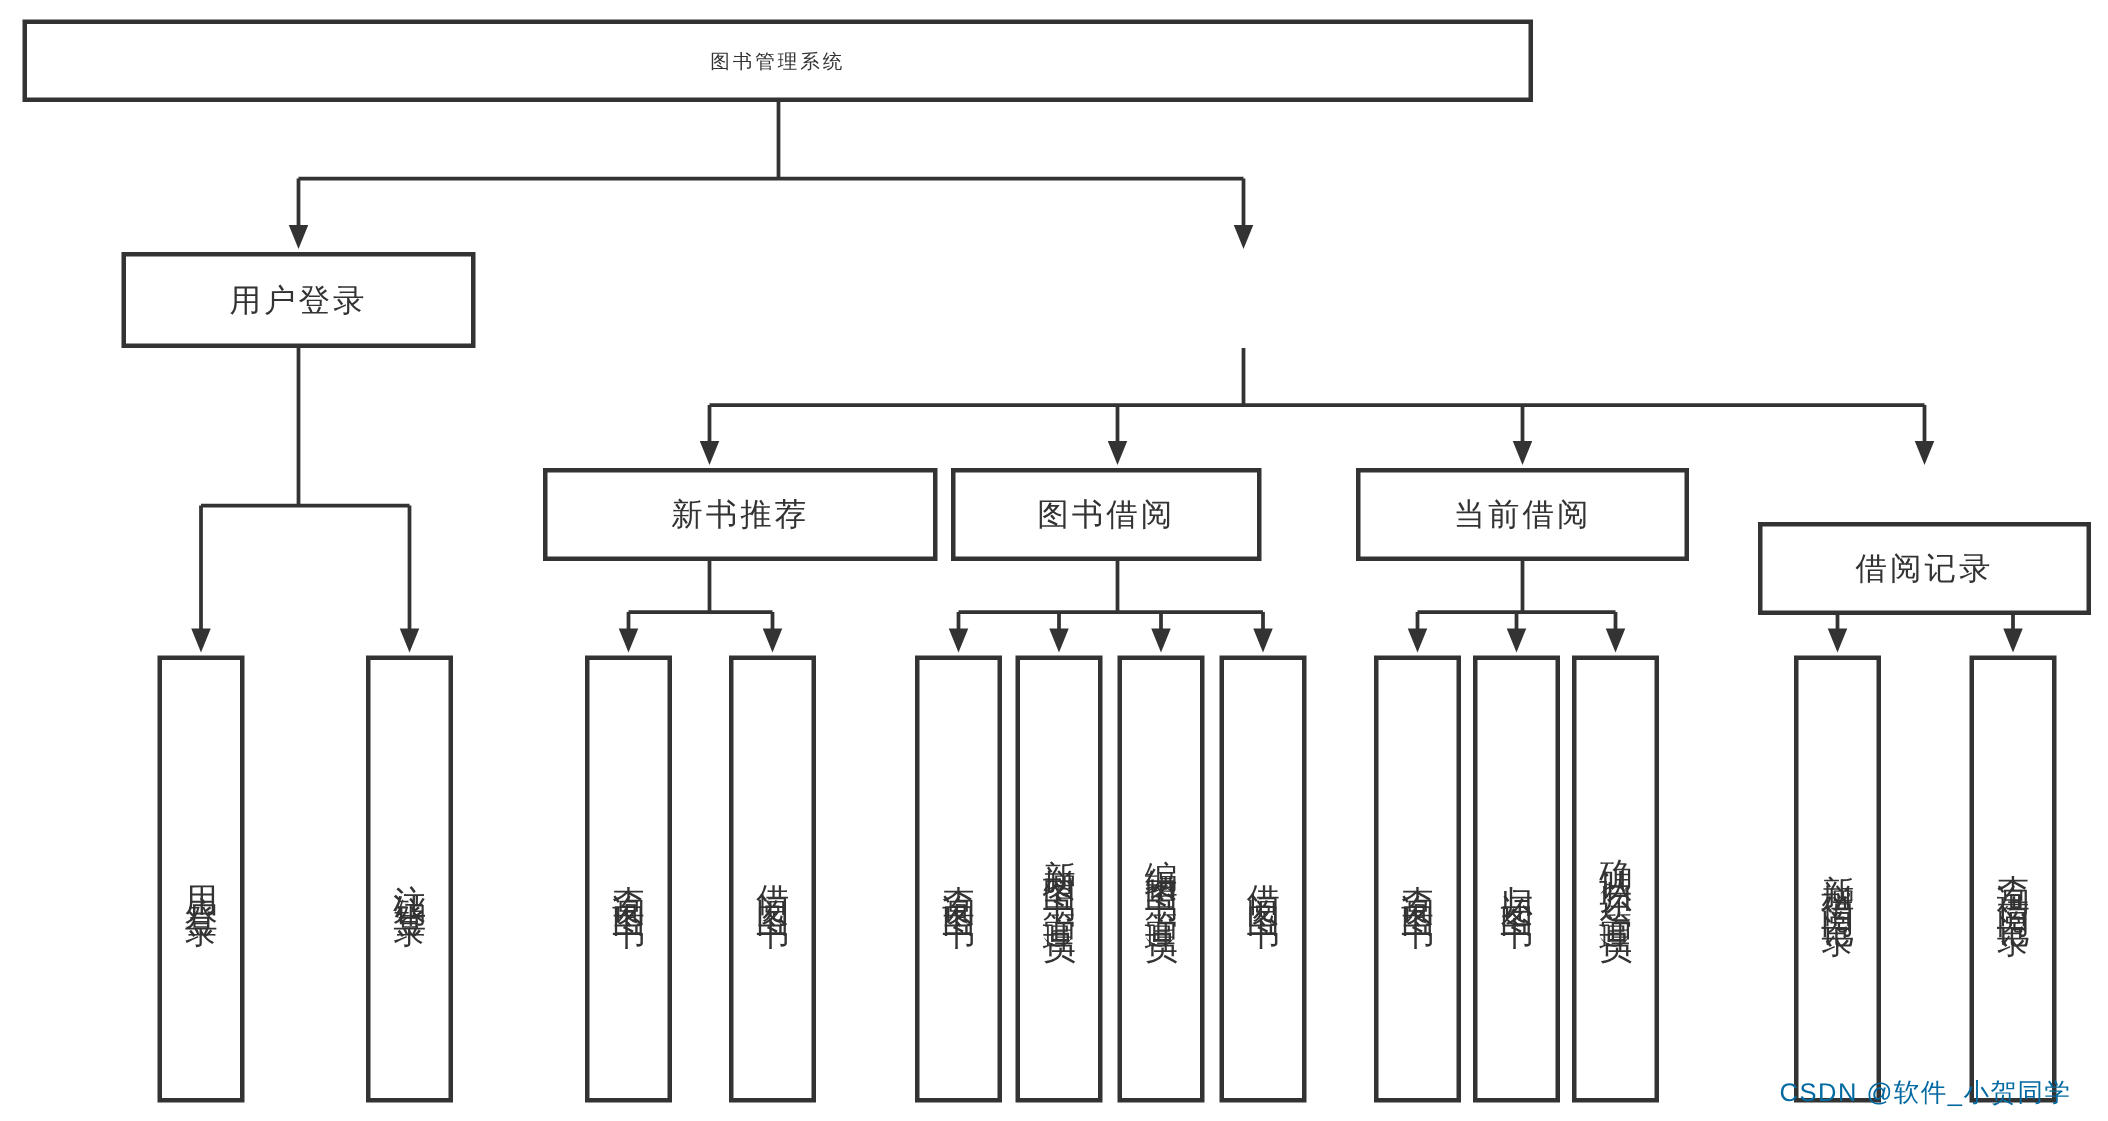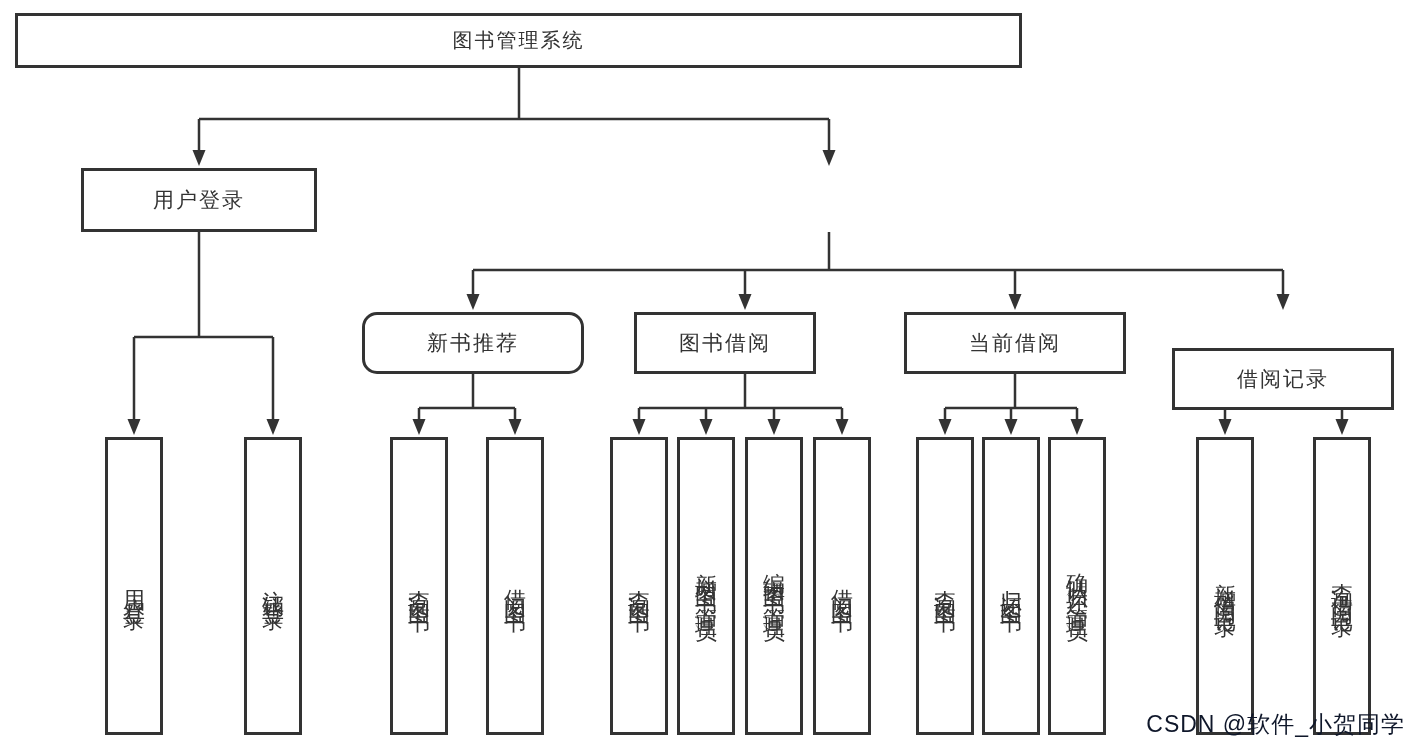--- a/index.html
+++ b/index.html
@@ -28,35 +28,35 @@
     box-sizing: border-box;
     border: 3px solid #333333;
     background: #ffffff;
     color: #333333;
     display: flex;
     align-items: center;
     justify-content: center;
     z-index: 2;
   }
   .h-node { font-size: 21px; letter-spacing: 2px; }
-  .root-node { font-size: 20px; letter-spacing: 2px; }
+  .root-node { font-size: 13px; letter-spacing: 2px; }
   .v-node { font-size: 22px; }
   .v-node .v-text {
     writing-mode: vertical-rl;
     text-orientation: mixed;
     letter-spacing: 7px;
     line-height: 1.1;
     white-space: nowrap;
   }
   .watermark {
     position: absolute;
-    right: 0;
+    right: 24px;
     bottom: 7px;
-    font-size: 23px;
-    color: #0f172a;
+    font-size: 17px;
+    color: #0369a1;
     z-index: 3;
     letter-spacing: 1px;
   }
 </style>
 </head>
 <body>
 
 <div class="canvas">
 
   <svg class="connector-layer" viewBox="0 0 1405 747" xmlns="http://www.w3.org/2000/svg" aria-hidden="true">
@@ -91,24 +91,24 @@
   </svg>
 
   <div class="node root-node" style="left:15px; top:13px; width:1007px; height:55px;">
     <span>图书管理系统</span>
   </div>
 
   <div class="node h-node" style="left:81px; top:168px; width:236px; height:64px;">
     <span>用户登录</span>
   </div>
 
-  <div class="node h-node" style="left:362px; top:312px; width:222px; height:62px;border-radius:15px;">
+  <div class="node h-node" style="left:362px; top:312px; width:263px; height:62px;">
     <span>新书推荐</span>
   </div>
-  <div class="node h-node" style="left:634px; top:312px; width:182px; height:62px;">
+  <div class="node h-node" style="left:634px; top:312px; width:207px; height:62px;">
     <span>图书借阅</span>
   </div>
   <div class="node h-node" style="left:904px; top:312px; width:222px; height:62px;">
     <span>当前借阅</span>
   </div>
   <div class="node h-node" style="left:1172px; top:312px; width:222px; height:62px;margin-top:36px;">
     <span>借阅记录</span>
   </div>
 
   <div class="node v-node" style="left:105px; top:437px; width:58px; height:298px;">

